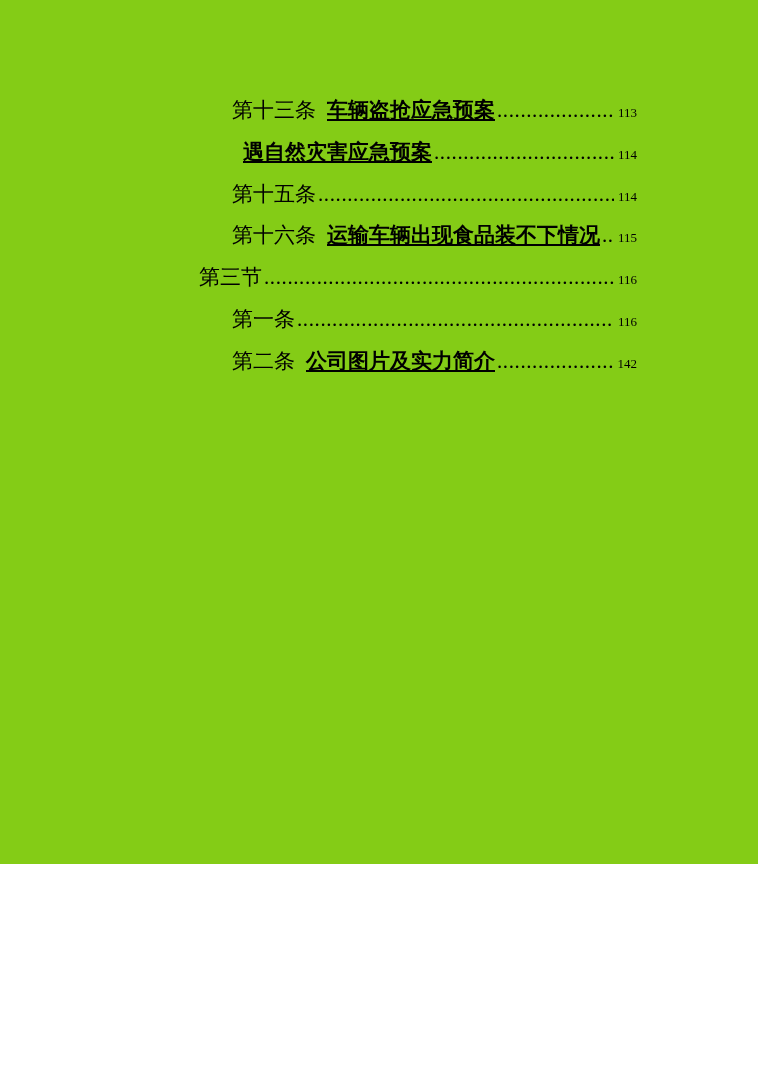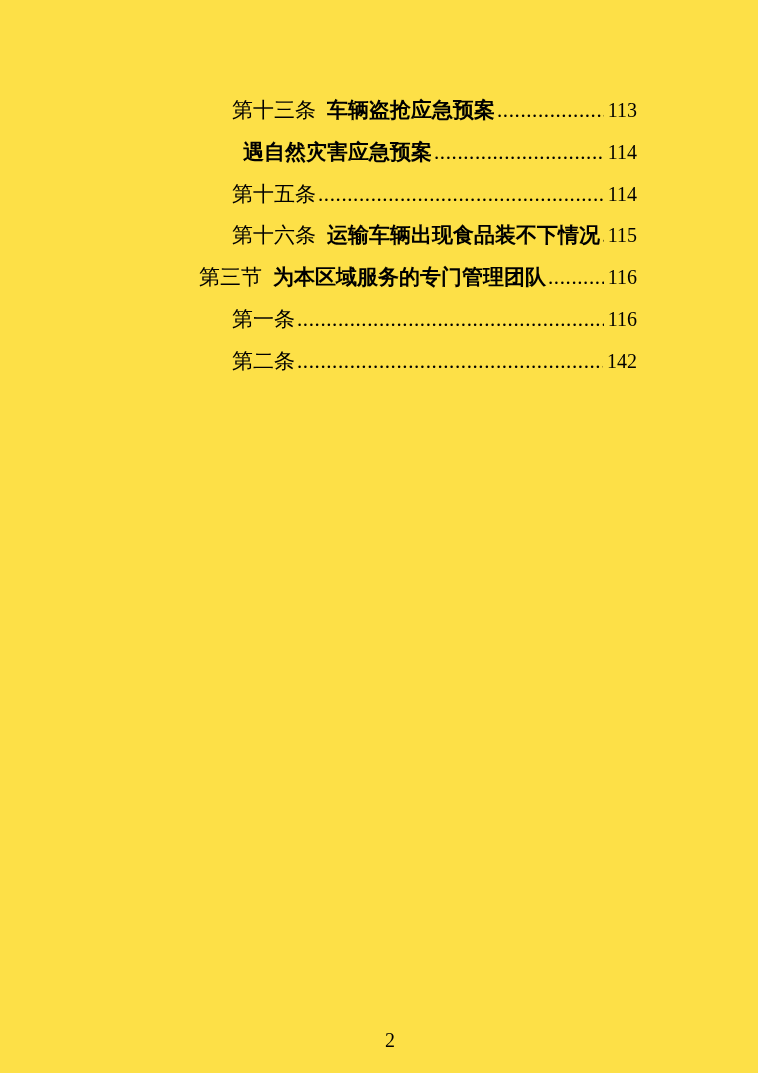--- a/index.html
+++ b/index.html
@@ -1,20 +1,20 @@
 <!DOCTYPE html>
 <html><head>
 <meta charset="utf-8">
 <style>
   html, body { margin: 0; padding: 0; background: #ffffff; }
   .page {
     position: relative;
     width: 758px;
-    height: 1073px;
-    background: #fde047;
+    height: 864px;
+    background: #84cc16;
     overflow: hidden;
     font-family: "Liberation Serif", "DejaVu Serif", serif;
     color: #000000;
   }
   .toc {
     position: absolute;
     top: 90px;
     left: 0;
     right: 0;
   }
@@ -23,32 +23,32 @@
     align-items: baseline;
     height: 41.8px;
     line-height: 41.8px;
     font-size: 21px;
     margin-right: 121px;
     white-space: nowrap;
   }
   .toc-row.level-2 { margin-left: 232px; }
   .toc-row.level-1 { margin-left: 199px; }
   .toc-prefix { font-weight: normal; }
-  .toc-title  { font-weight: bold; margin-left: 11px; }
+  .toc-title  { font-weight: bold; margin-left: 11px; text-decoration: underline; }
   .toc-leader {
     flex: 1 1 0;
     min-width: 0;
     overflow: hidden;
     white-space: nowrap;
     font-weight: normal;
     letter-spacing: 0.6px;
     margin-left: 2px;
   }
   .toc-pagenum {
-    font-size: 20px;
+    font-size: 13px;
     font-weight: normal;
     margin-left: 4px;
   }
   .footer-pagenum {
     position: absolute;
     top: 1030px;
     left: 0;
     right: 0;
     margin-left: 22px; 
     text-align: center;
@@ -78,29 +78,29 @@
         <span class="toc-pagenum">114</span>
       </div>
       <div class="toc-row level-2">
         <span class="toc-prefix">第十六条</span>
         <span class="toc-title">运输车辆出现食品装不下情况</span>
         <span class="toc-leader">................................................................................................................................................................</span>
         <span class="toc-pagenum">115</span>
       </div>
       <div class="toc-row level-1">
         <span class="toc-prefix">第三节</span>
-        <span class="toc-title">为本区域服务的专门管理团队</span>
         <span class="toc-leader">................................................................................................................................................................</span>
         <span class="toc-pagenum">116</span>
       </div>
       <div class="toc-row level-2">
         <span class="toc-prefix">第一条</span>
         <span class="toc-leader">................................................................................................................................................................</span>
         <span class="toc-pagenum">116</span>
       </div>
       <div class="toc-row level-2">
         <span class="toc-prefix">第二条</span>
+        <span class="toc-title">公司图片及实力简介</span>
         <span class="toc-leader">................................................................................................................................................................</span>
         <span class="toc-pagenum">142</span>
       </div>
     </div>
   <div class="footer-pagenum">2</div>
 </div>
 
 </body></html>

